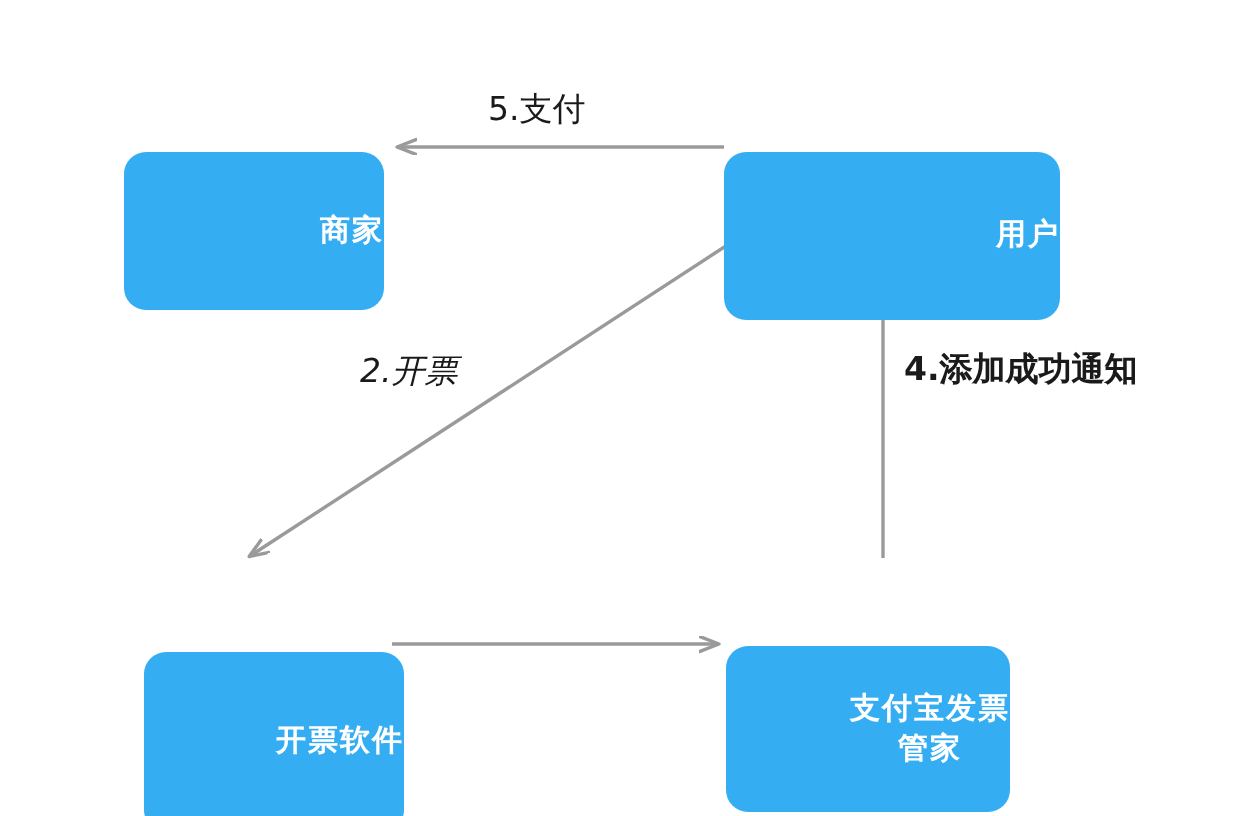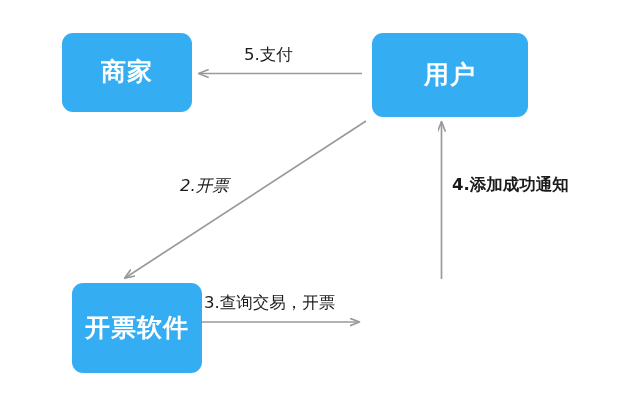--- a/index.html
+++ b/index.html
@@ -23,28 +23,29 @@
     top: 0;
     width: 625px;
     height: 408px;
   }
   .node {
     position: absolute;
     background: #35ADF3;
     border-radius: 11px;
     display: flex;
     align-items: center;
-    justify-content: center;
+    justify-content: flex-end;
     text-align: center;
     color: #ffffff;
-    font-size: 25px;
+    font-size: 15px;
     font-weight: bold;
     letter-spacing: 1px;
     line-height: 1.30;
     box-sizing: border-box;
+    margin-top: 43px;
   }
   .node-label {
     display: block;
     white-space: pre-line;
   }
   .edge-label {
     position: absolute;
     color: #1a1a1a;
     font-size: 16.5px;
     white-space: nowrap;
@@ -69,30 +70,33 @@
 
     <line x1="196" y1="322" x2="359" y2="322" stroke="#9a9a9a" stroke-width="1.7" marker-end="url(#arrowhead)"></line>
 
     <line x1="441.5" y1="279" x2="441.5" y2="122" stroke="#9a9a9a" stroke-width="1.7" marker-end="url(#arrowhead)"></line>
   </svg>
 
   <div class="node" style="left:62px; top:33px; width:130px; height:79px;">
     <span class="node-label">商家</span>
   </div>
 
-  <div class="node" style="left:372px; top:33px; width:156px; height:84px;">
+  <div class="node" style="left:362px; top:33px; width:168px; height:84px;">
     <span class="node-label">用户</span>
   </div>
 
   <div class="node" style="left:72px; top:283px; width:130px; height:90px;">
     <span class="node-label">开票软件</span>
   </div>
 
+  <div class="node" style="left:363px; top:280px; width:142px; height:83px;">
+    <span class="node-label">支付宝发票
+管家</span>
+  </div>
 
   <div class="edge-label" style="left:244px; top:47px;">5.支付</div>
 
   <div class="edge-label" style="left:180px; top:178px;font-style:italic;">2.开票</div>
 
-  <div class="edge-label" style="left:204px; top:295px;">3.查询交易，开票</div>
 
   <div class="edge-label" style="left:452px; top:177px;font-weight:bold;">4.添加成功通知</div>
 
 </div>
 
 </body></html>

